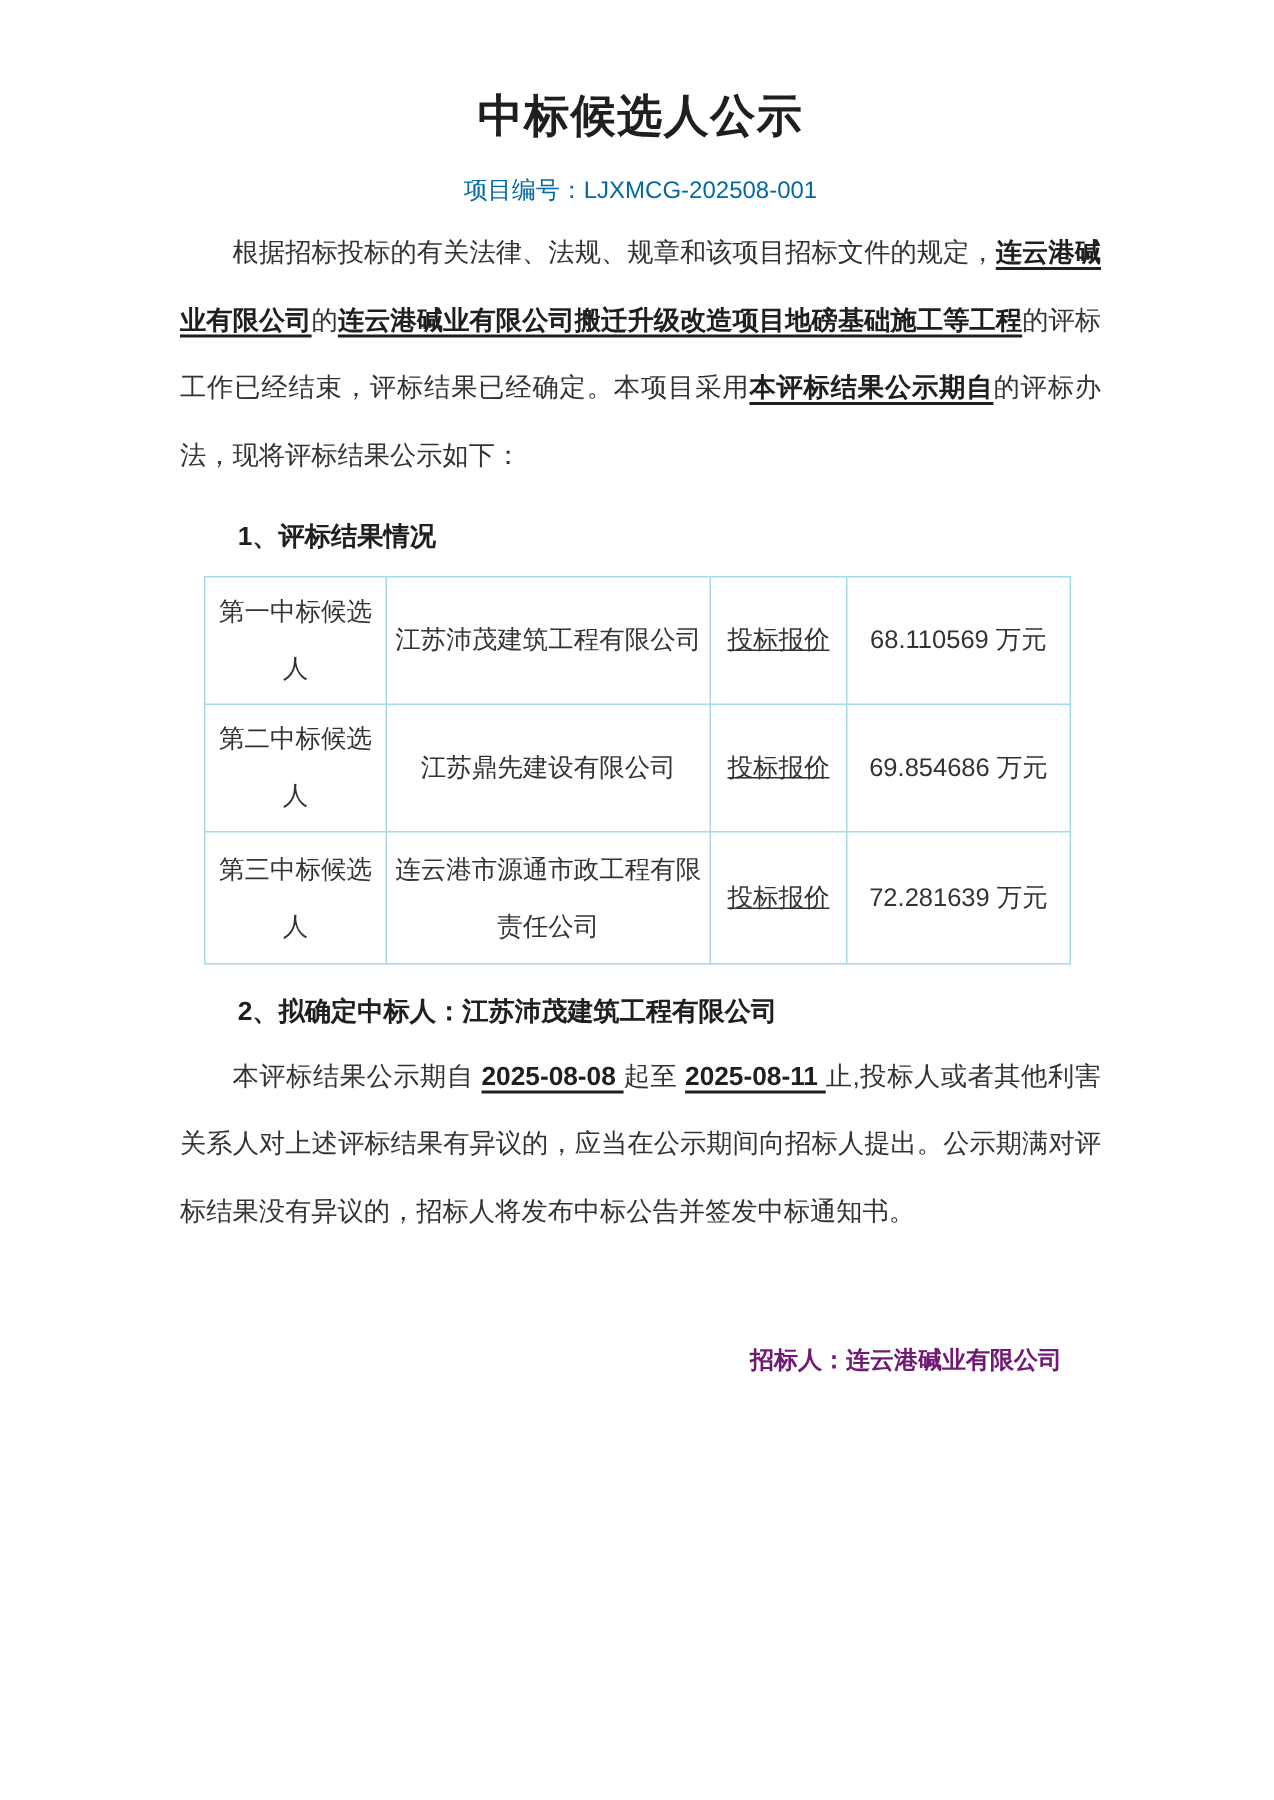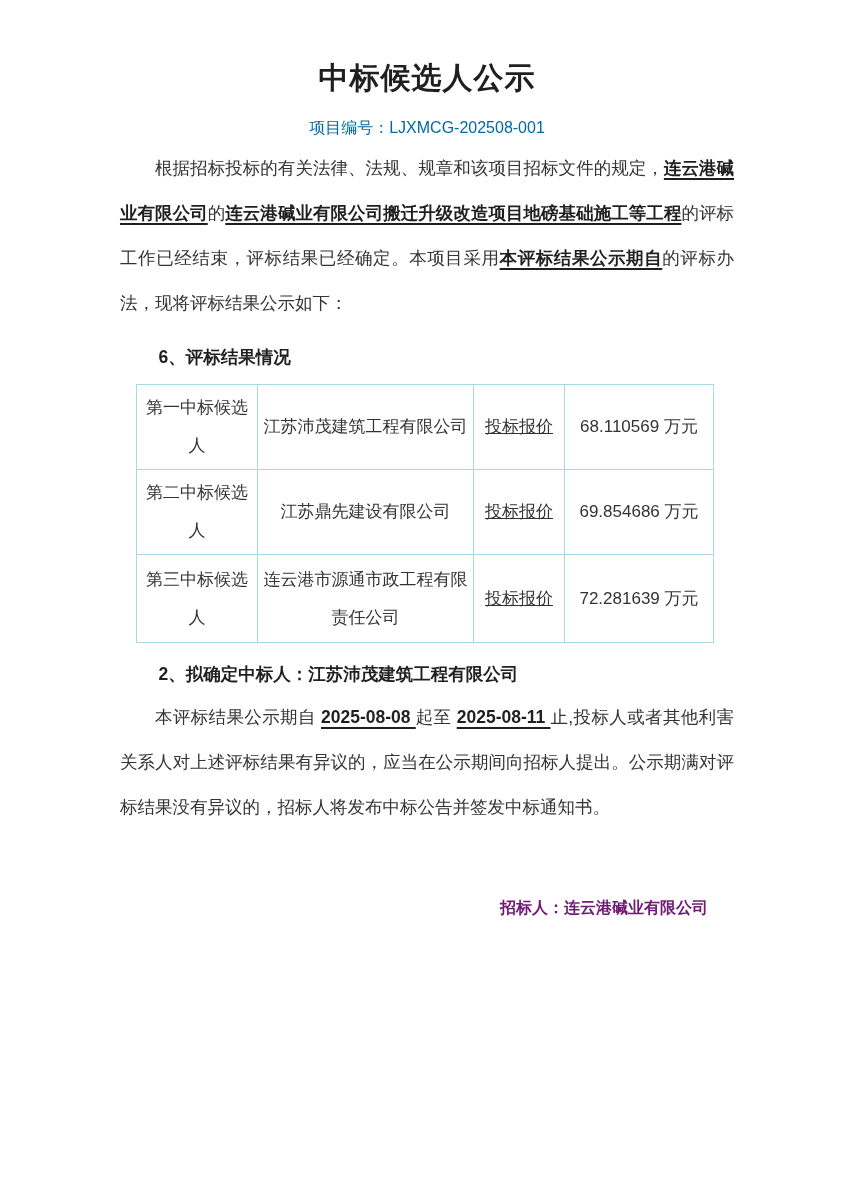--- a/index.html
+++ b/index.html
@@ -100,21 +100,21 @@
 <body>
 
 <div class="page">
 
   <h1 class="doc-title">中标候选人公示</h1>
 
   <div class="project-no">项目编号：LJXMCG-202508-001</div>
 
   <p class="para indent"><span>根据招标投标的有关法律、法规、规章和该项目招标文件的规定，</span><span class="bu">连云港碱业有限公司</span><span>的</span><span class="bu">连云港碱业有限公司搬迁升级改造项目地磅基础施工等工程</span><span>的评标工作已经结束，评标结果已经确定。本项目采用</span><span class="bu">本评标结果公示期自</span><span>的评标办法，现将评标结果公示如下：</span></p>
 
-  <div class="heading">6、评标结果情况</div>
+  <div class="heading">1、评标结果情况</div>
 
   <table class="results">
     <tbody>
       <tr class="row-1">
         <td class="col-rank">第一中标候选人</td>
         <td class="col-company">江苏沛茂建筑工程有限公司</td>
         <td class="col-label">投标报价</td>
         <td class="col-price">68.110569 万元</td>
       </tr>
       <tr class="row-2">

